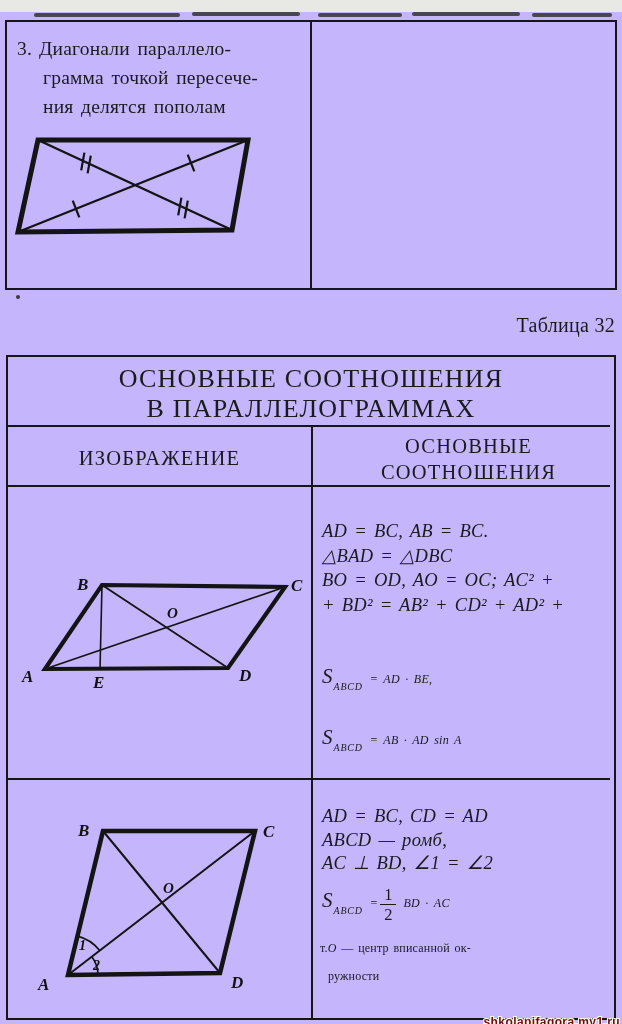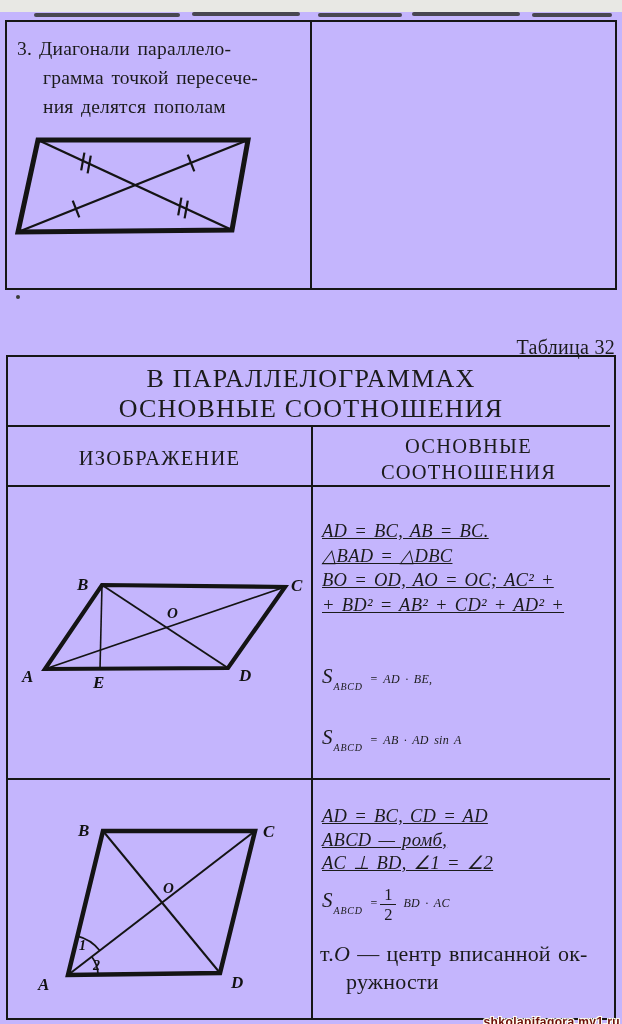--- a/index.html
+++ b/index.html
@@ -18,33 +18,33 @@
   .pline.indent { padding-left:26px; }
   .stmt-num { padding-right:7px; }
 
   .caption { font-size:20px; letter-spacing:0.3px; }
 
   .tbl-title { font-size:26px; letter-spacing:1.2px; text-align:center; line-height:30px; }
   .col-head { font-size:20.5px; letter-spacing:1.2px; text-align:center; line-height:26px; }
 
   .math { font-style:italic; font-size:18.5px; line-height:24.5px; letter-spacing:0.3px;
           word-spacing:2px; white-space:nowrap; }
-  .mline { display:block;text-decoration:underline; }
+  .mline { display:block; }
   .s-big { font-style:italic; font-size:21px; }
   .s-sub { font-style:italic; font-size:10px; vertical-align:-7px; letter-spacing:0.8px;
            margin-left:1px; margin-right:7px; }
   .s-rhs { font-style:italic; font-size:12px; letter-spacing:0.3px; word-spacing:2px; }
   .area  { white-space:nowrap; }
 
   .frac { display:inline-block; vertical-align:-13px; text-align:center;
           font-style:normal; font-size:16.5px; line-height:17px; margin:0 7px 0 2px; }
   .frac-num { display:block; border-bottom:1.6px solid #1b1b1b; padding:0 4px 1px; }
   .frac-den { display:block; padding-top:1px; }
 
-  .note { font-style:normal; font-size:22px; letter-spacing:0.2px; word-spacing:1.5px;
+  .note { font-style:normal; font-size:12px; letter-spacing:0.2px; word-spacing:1.5px;
           white-space:nowrap; }
   .note i { font-style:italic; }
 
   .watermark {
     position:absolute; font-family:"Liberation Sans", sans-serif; font-weight:bold;
     font-size:12px; letter-spacing:0.4px; color:#6e100a;
     text-shadow:-1px -1px 0 #fffef0, 1px -1px 0 #fffef0, -1px 1px 0 #fffef0,
                  1px 1px 0 #fffef0, 0 0 2px #fff9c8;
   }
 
@@ -90,27 +90,27 @@
       <line x1="171.4" y1="65.6" x2="168.2" y2="83.4"></line>
       <line x1="177.8" y1="68.6" x2="174.6" y2="86.4"></line>
     </g>
     <g stroke="#141414" stroke-width="2.2">
       <line x1="62.7" y1="68.6" x2="69.3" y2="85.4"></line>
       <line x1="177.7" y1="22.6" x2="184.3" y2="39.4"></line>
     </g>
   </svg>
 
 
-  <div class="abs caption" style="right:7px;top:324px">Таблица 32</div>
+  <div class="abs caption" style="right:7px;top:302px">Таблица 32</div>
 
   <div class="frame" style="left:6px;top:343px;width:606px;height:661px"></div>
 
   <div class="abs tbl-title" style="left:8px;top:352px;width:606px">
+    <span class="pline">ОСНОВНЫЕ СООТНОШЕНИЯ</span>
     <span class="pline">В ПАРАЛЛЕЛОГРАММАХ</span>
-    <span class="pline">ОСНОВНЫЕ СООТНОШЕНИЯ</span>
   </div>
   <div class="hline" style="left:8px;top:413px;width:602px"></div>
 
   <div class="abs col-head" style="left:8px;top:433px;width:303px">ИЗОБРАЖЕНИЕ</div>
   <div class="abs col-head" style="left:320px;top:421px;width:297px">
     <span class="pline">ОСНОВНЫЕ</span>
     <span class="pline">СООТНОШЕНИЯ</span>
   </div>
   <div class="hline" style="left:8px;top:473px;width:602px"></div>
 
@@ -163,17 +163,17 @@
     <span class="mline">AD = BC, CD = AD</span>
     <span class="mline">ABCD — ромб,</span>
     <span class="mline">AC ⊥ BD, ∠1 = ∠2</span>
   </div>
   <div class="abs area" style="left:322px;top:874px">
     <span class="s-big">S</span><span class="s-sub">ABCD</span><span class="s-rhs">=</span><span class="frac"><span class="frac-num">1</span><span class="frac-den">2</span></span><span class="s-rhs">BD · AC</span>
   </div>
   <div class="abs note" style="left:320px;top:929px">
     <span>т.</span><i>O</i><span> — центр вписанной ок-</span>
   </div>
-  <div class="abs note" style="left:346px;top:957px">ружности</div>
+  <div class="abs note" style="left:328px;top:957px">ружности</div>
 
   <div class="watermark" style="right:2px;top:1003px">shkolapifagora.my1.ru</div>
 
 </div>
 
 </body></html>

